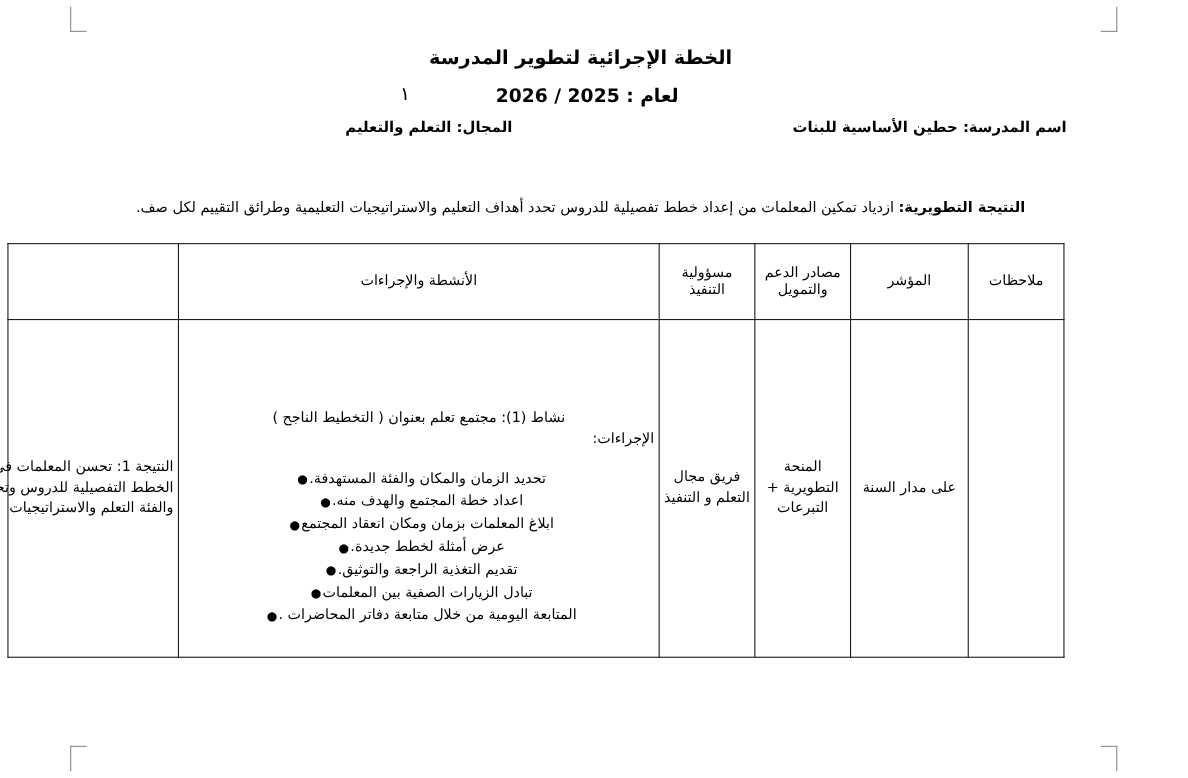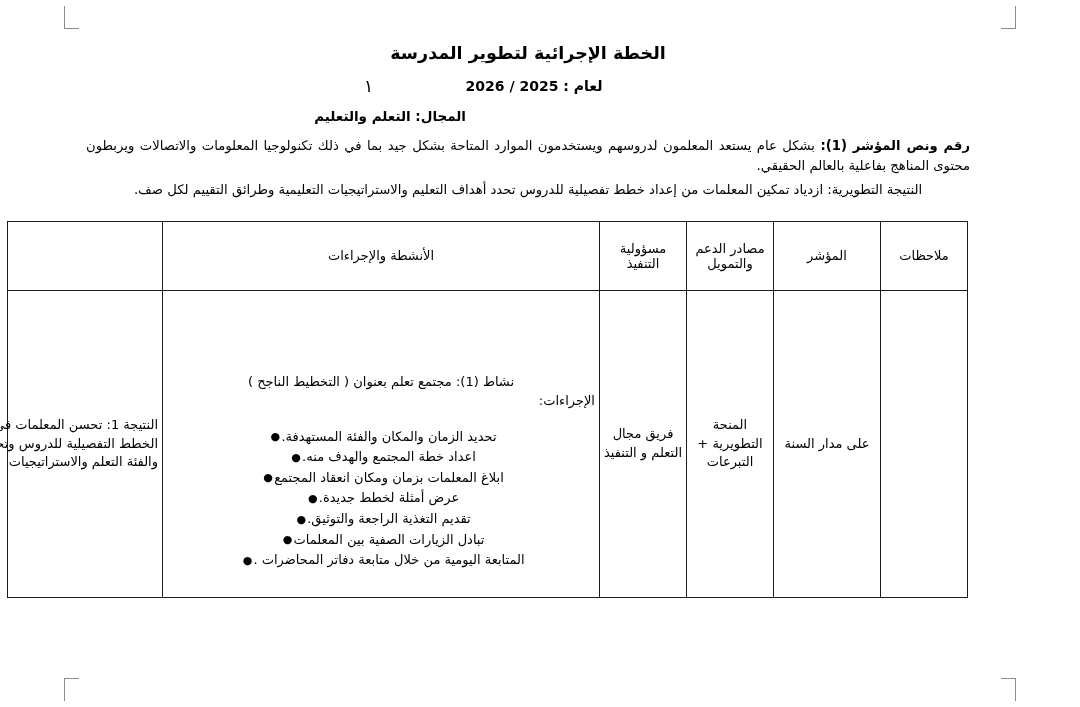--- a/index.html
+++ b/index.html
@@ -47,21 +47,21 @@
     font-size: 17.5px;
     font-weight: 700;
     letter-spacing: 0;
   }
   .year-line {
     position: absolute;
     left: 0;
     right: 0;
     top: 62px;
     text-align: center;
-    font-size: 14px;
+    font-size: 17px;
     font-weight: 700;
     padding-left: 12px;
   }
   .page-number {
     position: absolute;
     left: 364px;
     top: 60px;
     font-size: 17px;
     font-weight: 400;
   }
@@ -104,21 +104,21 @@
 
   .outcome {
     position: absolute;
     top: 164px;
     right: 86px;
     left: 86px;
     font-size: 13.2px;
     line-height: 1.5;
     text-align: center;
   }
-  .outcome .lbl { font-weight: 400; }
+  .outcome .lbl { font-weight: 700; }
 
   
   table.plan {
     position: absolute;
     top: 205px;
     right: 88px;
     width: 906px;
     border-collapse: collapse;
     table-layout: fixed;
   }
@@ -207,26 +207,24 @@
 <div class="crop-mark crop-bl"></div>
 <div class="crop-mark crop-br"></div>
 
 <div class="page">
 
   <div class="doc-title">الخطة الإجرائية لتطوير المدرسة</div>
   <div class="year-line">لعام : 2025 / 2026</div>
   <div class="page-number">١</div>
 
   <div class="meta-row">
+    <span class="meta-school">اسم المدرسة: حطين الأساسية للبنات</span>
     <span class="meta-domain">المجال: التعلم والتعليم</span>
   </div>
 
-  <div class="indicator">
-    <span class="lbl">رقم ونص المؤشر (1):</span><span> بشكل عام يستعد المعلمون لدروسهم ويستخدمون الموارد المتاحة بشكل جيد بما في ذلك تكنولوجيا المعلومات والاتصالات ويربطون محتوى المناهج بفاعلية بالعالم الحقيقي.</span>
-  </div>
 
   <div class="outcome">
     <span class="lbl">النتيجة التطويرية:</span><span> ازدياد تمكين المعلمات من إعداد خطط تفصيلية للدروس تحدد أهداف التعليم والاستراتيجيات التعليمية وطرائق التقييم لكل صف.</span>
   </div>
 
   <table class="plan">
     <thead>
       <tr>
         <th class="col-notes">ملاحظات</th>
         <th class="col-time">المؤشر</th>

